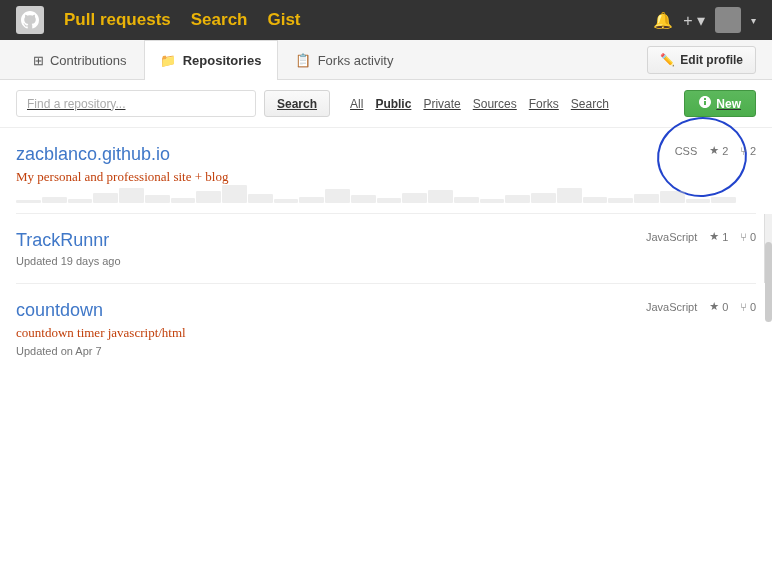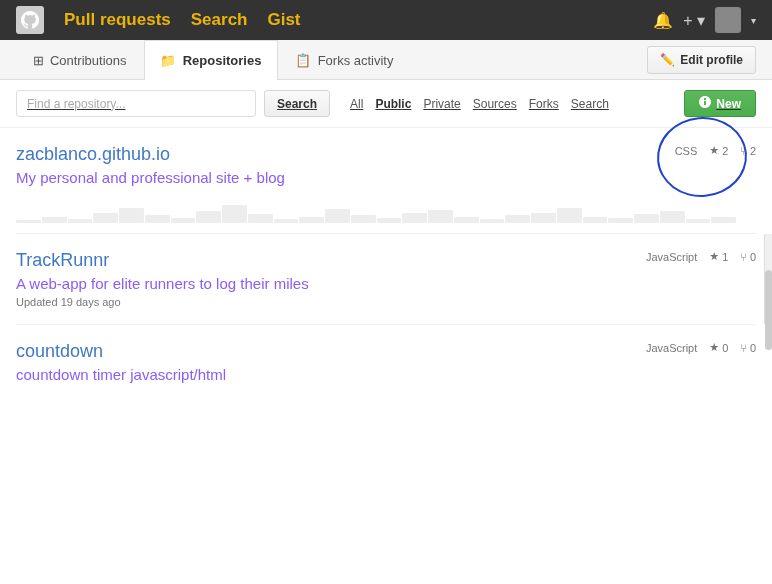--- a/index.html
+++ b/index.html
@@ -192,23 +192,24 @@
     .repo-item:last-child { border-bottom: none; }
     .repo-name {
       font-size: 18px;
       font-weight: 300;
       color: #4078c8;
       text-decoration: none;
       display: inline-block;
       margin-bottom: 4px;
     }
     .repo-desc {
-      font-size: 15px;
-      color: #8b5cf6;
+      font-size: 13px;
+      color: #c2410c;
       margin-bottom: 4px;
+      font-family: Liberation Serif, serif;
     }
     .repo-meta {
       font-size: 11px;
       color: #767676;
       display: flex;
       align-items: center;
       gap: 12px;
     }
     .repo-lang-badge {
       color: #767676;
@@ -335,21 +336,21 @@
         </svg>
       </span>
       <span>New</span>
     </button>
   </div>
 
   <div class="circle-annotation"></div>
 
   <div class="repo-list">
 
-    <div class="repo-item" style="padding-bottom: 43px;">
+    <div class="repo-item" style="padding-bottom: 24px;">
       <a class="repo-name" href="#">zacblanco.github.io</a>
       <div class="repo-meta-right">
         <span class="repo-lang-badge">CSS</span>
         <span class="repo-stars">
           <span>★</span>
           <span>2</span>
         </span>
         <span class="repo-stars">
           <span>⑂</span>
           <span>2</span>
@@ -395,21 +396,20 @@
         <span class="repo-lang-badge">JavaScript</span>
         <span class="repo-stars">
           <span>★</span>
           <span>1</span>
         </span>
         <span class="repo-stars">
           <span>⑂</span>
           <span>0</span>
         </span>
       </div>
-      <div class="repo-desc">A web-app for elite runners to log their miles</div>
       <div class="repo-meta">
         <span>Updated 19 days ago</span>
       </div>
       
       <div class="scrollbar-track" style="position:absolute; right:-16px; top:0; bottom:0; width:8px; background:#f0f0f0; border-left:1px solid #ddd;">
         <div class="scrollbar-thumb"></div>
       </div>
     </div>
 
     <div class="repo-item">
@@ -419,16 +419,19 @@
         <span class="repo-stars">
           <span>★</span>
           <span>0</span>
         </span>
         <span class="repo-stars">
           <span>⑂</span>
           <span>0</span>
         </span>
       </div>
       <div class="repo-desc">countdown timer javascript/html</div>
+      <div class="repo-meta">
+        <span>Updated on Apr 7</span>
+      </div>
     </div>
 
   </div>
 </div>
 
 </body></html>

